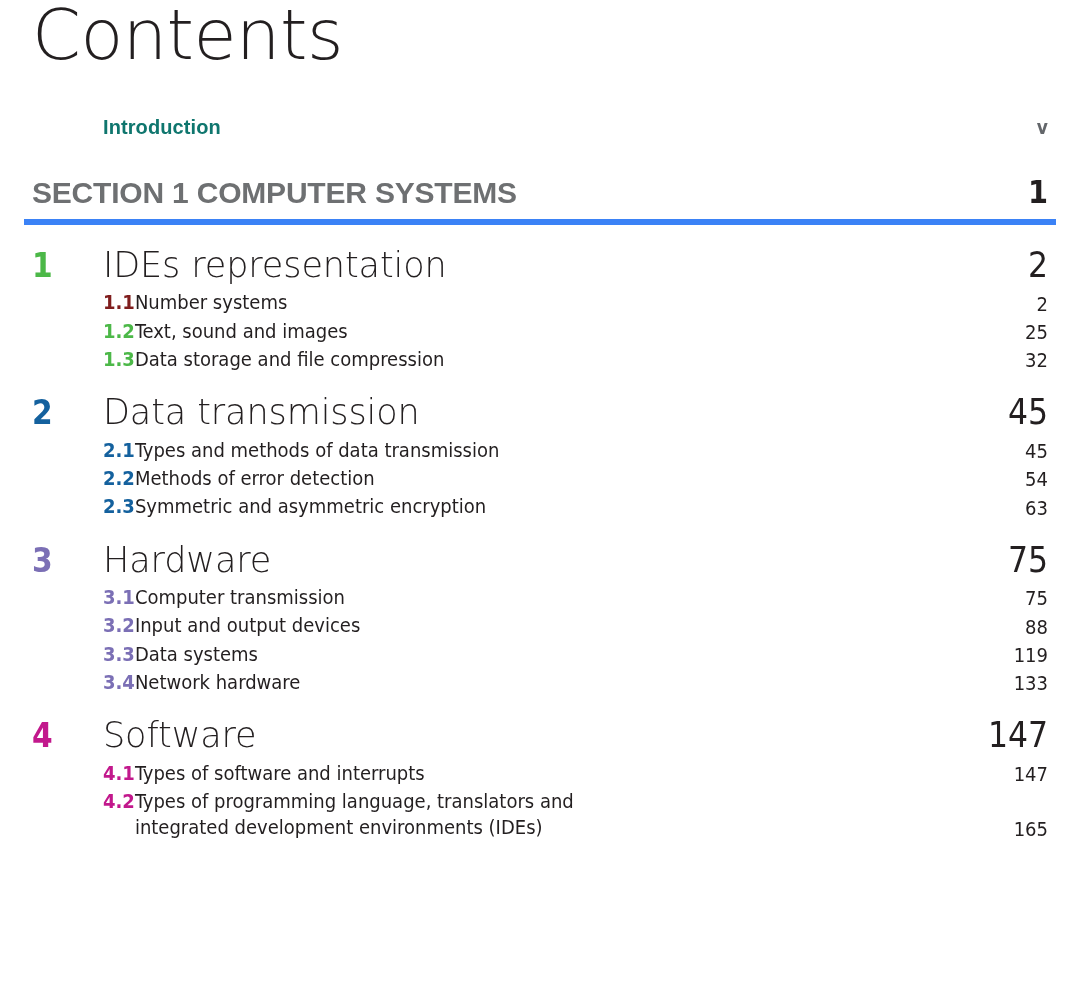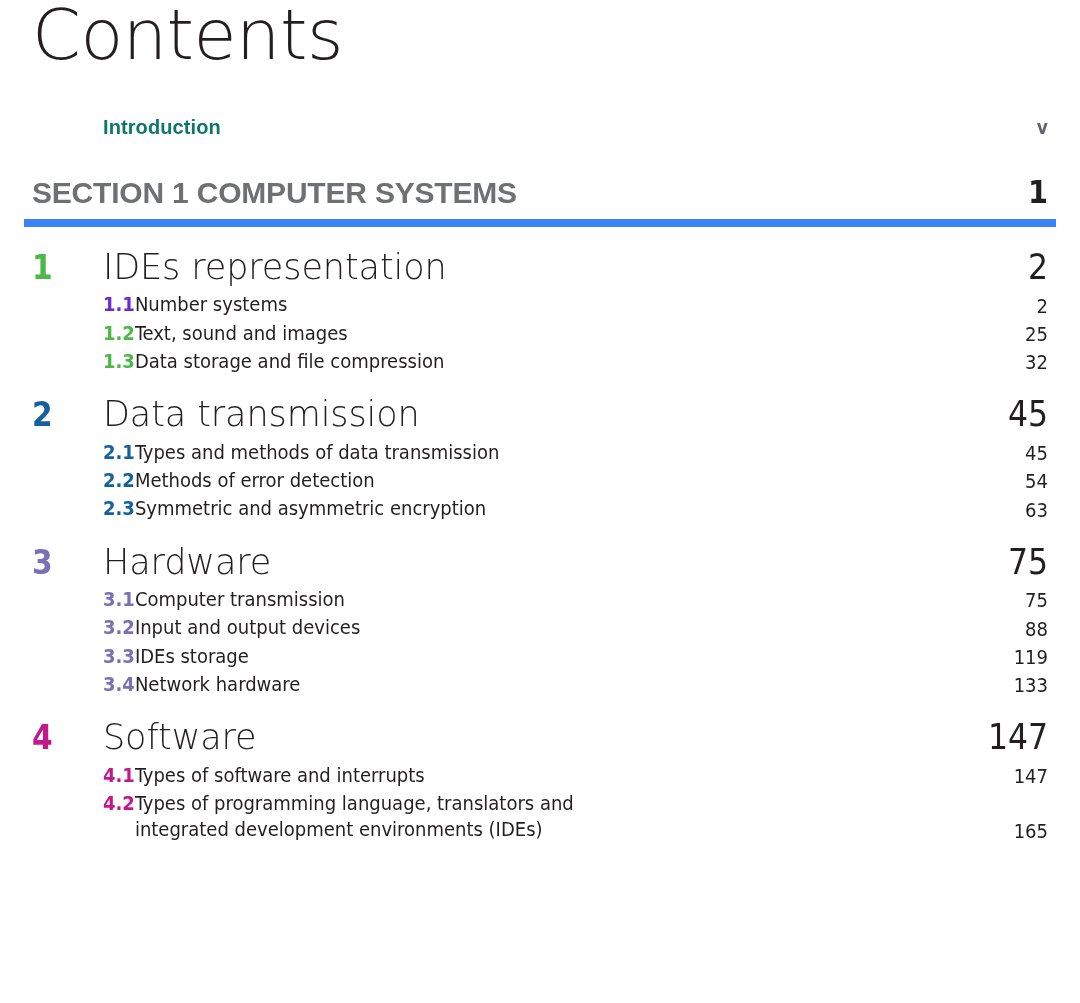--- a/index.html
+++ b/index.html
@@ -68,21 +68,21 @@
     font-weight: bold;
     color: #63666a;
   }
 
   
   .section-head {
     margin-top: 34px;
     padding-left: 8px;
     padding-right: 8px;
     padding-bottom: 8px;
-    border-bottom: 8px solid #3b82f6;
+    border-bottom: 6px solid #3b82f6;
   }
   .section-head .sec-label {
     font-size: 30px;
     font-weight: bold;
     color: #6e7072;
     letter-spacing: -0.2px;
     text-transform: uppercase;
   }
   .section-head .pagenum {
     font-size: 32px;
@@ -180,21 +180,21 @@
 
   <div id="chapters-container">
       <div class="chapter">
         <div class="chapter-head">
           <span class="chapter-num" style="color: rgb(76, 184, 72);">1</span>
           <span class="chapter-title">IDEs representation</span>
           <span class="pagenum">2</span>
         </div>
         <div class="sub-list">
           <div class="sub-row">
-            <span class="sub-num" style="color: #6d28d9;">1.1</span>
+            <span class="sub-num" style="color: #7f1d1d;">1.1</span>
             <span class="sub-title">Number systems</span>
             <span class="pagenum">2</span>
           </div>
           <div class="sub-row">
             <span class="sub-num" style="color: rgb(76, 184, 72);">1.2</span>
             <span class="sub-title">Text, sound and images</span>
             <span class="pagenum">25</span>
           </div>
           <div class="sub-row">
             <span class="sub-num" style="color: rgb(76, 184, 72);">1.3</span>
@@ -239,21 +239,21 @@
             <span class="sub-title">Computer transmission</span>
             <span class="pagenum">75</span>
           </div>
           <div class="sub-row">
             <span class="sub-num" style="color: rgb(123, 111, 181);">3.2</span>
             <span class="sub-title">Input and output devices</span>
             <span class="pagenum">88</span>
           </div>
           <div class="sub-row">
             <span class="sub-num" style="color: rgb(123, 111, 181);">3.3</span>
-            <span class="sub-title">IDEs storage</span>
+            <span class="sub-title">Data systems</span>
             <span class="pagenum">119</span>
           </div>
           <div class="sub-row">
             <span class="sub-num" style="color: rgb(123, 111, 181);">3.4</span>
             <span class="sub-title">Network hardware</span>
             <span class="pagenum">133</span>
           </div>
         </div>
       </div>
       <div class="chapter">

